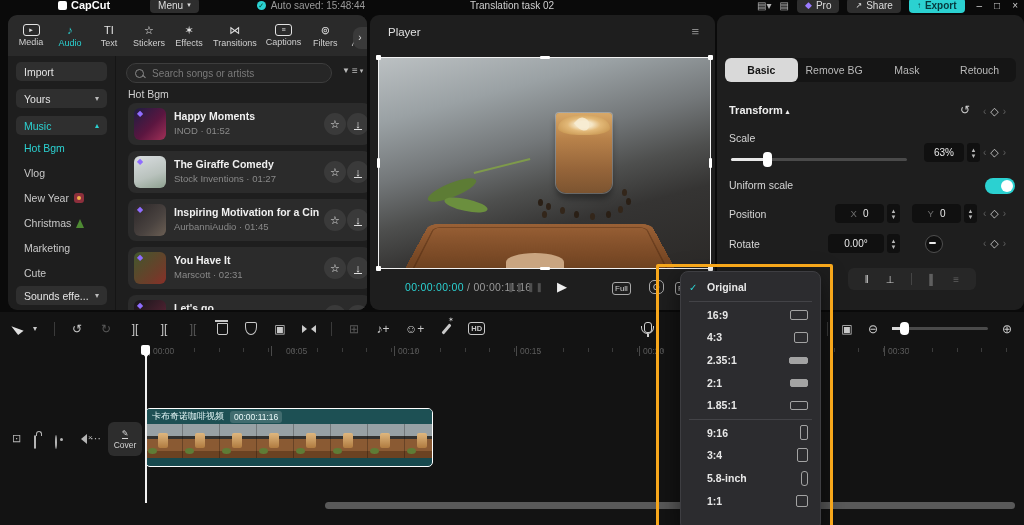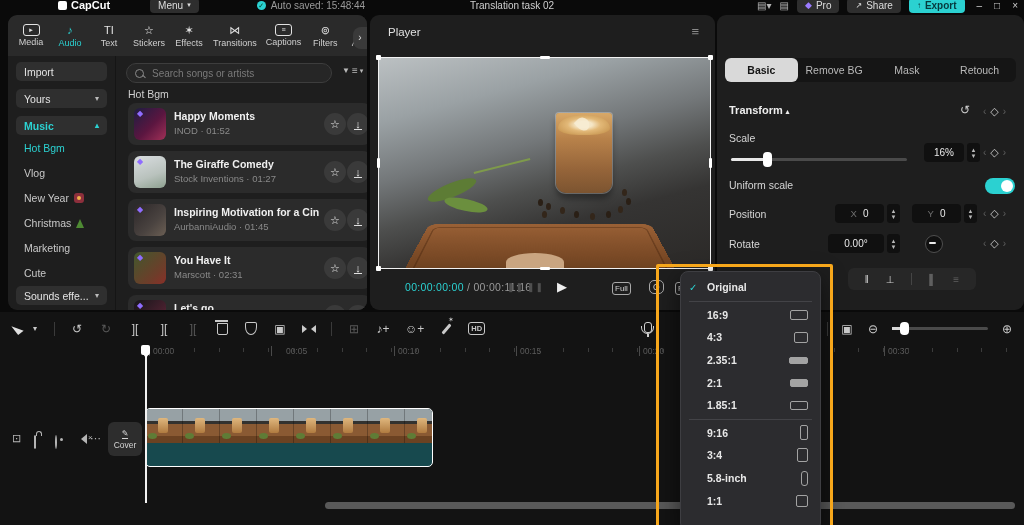--- a/index.html
+++ b/index.html
@@ -273,21 +273,21 @@
     <div id="mtb-more">›</div>
     <div class="col-divider"></div>
 
     <div class="libpill" style="top:47px;">
         <span>Import</span>
       </div>
     <div class="libpill" style="top:74px;">
         <span>Yours</span>
         <span class="caret">▾</span>
       </div>
-    <div class="libpill" style="top:101px;color:var(--accent);font-weight:bold;">
+    <div class="libpill" style="top:101px;color:var(--accent);">
         <span>Music</span>
         <span class="caret" style="color:var(--accent);">▴</span>
       </div>
 
     <div>
       <div class="cat active i0" style="top: 127px;">
           <span>Hot Bgm</span>
         </div>
         <div class="cat i1" style="top: 152px;">
           <span>Vlog</span>
@@ -411,21 +411,21 @@
         <span>‹</span>
         <span class="dia">◇</span>
         <span>›</span>
       </span>
 
     <span class="insp-label" style="top:117px;">Scale</span>
     <div id="scale-track">
         <div id="scale-fill"></div>
         <div id="scale-handle"></div>
       </div>
-    <div class="vbox" style="left:207px;top:128px;width:40px;">16%</div>
+    <div class="vbox" style="left:207px;top:128px;width:40px;">63%</div>
     <div class="stepper" style="left:250px;top:128px;">
         <span>▲</span>
         <span>▼</span>
       </div>
     <span class="kf" style="left:266px;top:131px;">
         <span>‹</span>
         <span class="dia">◇</span>
         <span>›</span>
       </span>
 
@@ -601,20 +601,24 @@
     <span class="thico ic-eye" style="left:53px;"></span>
     <span class="thico ic-spk" style="left:74px;"></span>
     <span class="thico" style="left:90px;">⋯</span>
 
     <div id="cover-btn">
       <span class="pen">✎</span>
       <span class="clab">Cover</span>
     </div>
 
     <div id="clip">
+      <div id="clip-head">
+        <span id="clip-name">卡布奇诺咖啡视频</span>
+        <span id="clip-dur">00:00:11:16</span>
+      </div>
       <div id="filmstrip">
           <i></i>
           <i></i>
           <i></i>
           <i></i>
           <i></i>
           <i></i>
           <i></i>
           <i></i>
         </div>

